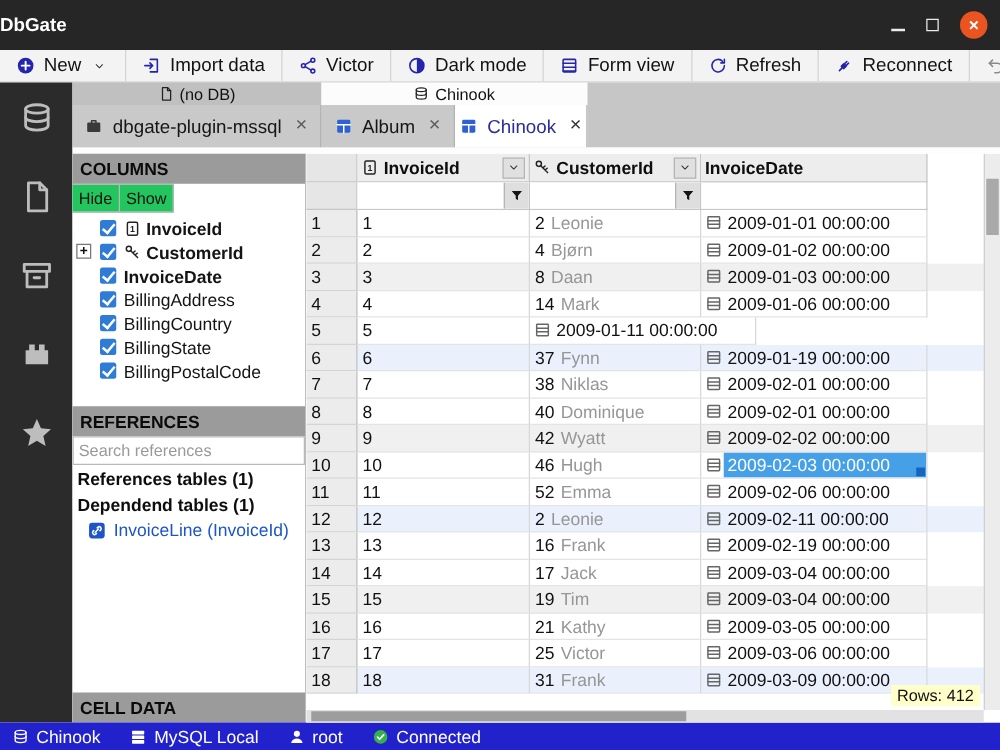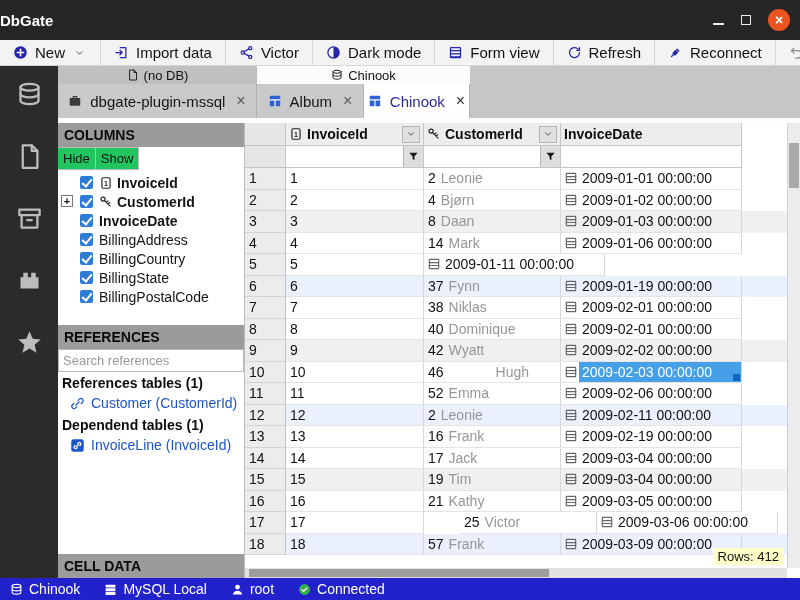--- a/index.html
+++ b/index.html
@@ -387,26 +387,20 @@
                 <span>BillingPostalCode</span>
               </div>
             </div>
 
           <div class="panel-header">REFERENCES</div>
           <div class="search-row">
             <input class="search-input" placeholder="Search references" style="">
           </div>
           <div id="refsections">
               <div class="ref-label">References tables (1)</div>
-              <div class="ref-link">
-                <svg>
-                  <use href="#sym-link" xlink:href="#sym-link"></use>
-                </svg>
-                <span>Customer (CustomerId)</span>
-              </div>
               <div class="ref-label">Dependend tables (1)</div>
               <div class="ref-link">
                 <svg>
                   <use href="#sym-link-solid" xlink:href="#sym-link-solid"></use>
                 </svg>
                 <span>InvoiceLine (InvoiceId)</span>
               </div>
             </div>
 
           <div class="lp-spacer"></div>
@@ -583,21 +577,21 @@
                 <div class="gcell datecell" style="width: 181px;">
                   <svg class="dicon">
                     <use href="#sym-cal" xlink:href="#sym-cal"></use>
                   </svg>
                   <span class="cellval">2009-02-02 00:00:00</span>
                 </div>
               </div>
               <div class="grow">
                 <div class="gcell rownum" style="width: 41px;">10</div>
                 <div class="gcell" style="width: 138px;">10</div>
-                <div class="gcell" style="width: 137px; gap: 47px;">
+                <div class="gcell" style="width: 137px;">
                   <span>46</span>
                   <span class="hint">Hugh</span>
                 </div>
                 <div class="gcell datecell" style="width: 181px;">
                   <svg class="dicon">
                     <use href="#sym-cal" xlink:href="#sym-cal"></use>
                   </svg>
                   <span class="cellval selected">2009-02-03 00:00:00</span>
                 </div>
               </div>
@@ -681,36 +675,36 @@
                 <div class="gcell datecell" style="width: 181px;">
                   <svg class="dicon">
                     <use href="#sym-cal" xlink:href="#sym-cal"></use>
                   </svg>
                   <span class="cellval">2009-03-05 00:00:00</span>
                 </div>
               </div>
               <div class="grow">
                 <div class="gcell rownum" style="width: 41px;">17</div>
                 <div class="gcell" style="width: 138px;">17</div>
-                <div class="gcell" style="width: 137px; margin-left: 36px;">
+                <div class="gcell" style="width: 137px;">
                   <span>25</span>
                   <span class="hint">Victor</span>
                 </div>
                 <div class="gcell datecell" style="width: 181px;">
                   <svg class="dicon">
                     <use href="#sym-cal" xlink:href="#sym-cal"></use>
                   </svg>
                   <span class="cellval">2009-03-06 00:00:00</span>
                 </div>
               </div>
               <div class="grow blue">
                 <div class="gcell rownum" style="width: 41px;">18</div>
                 <div class="gcell" style="width: 138px;">18</div>
                 <div class="gcell" style="width: 137px;">
-                  <span>57</span>
+                  <span>31</span>
                   <span class="hint">Frank</span>
                 </div>
                 <div class="gcell datecell" style="width: 181px;">
                   <svg class="dicon">
                     <use href="#sym-cal" xlink:href="#sym-cal"></use>
                   </svg>
                   <span class="cellval">2009-03-09 00:00:00</span>
                 </div>
               </div>
             </div>

